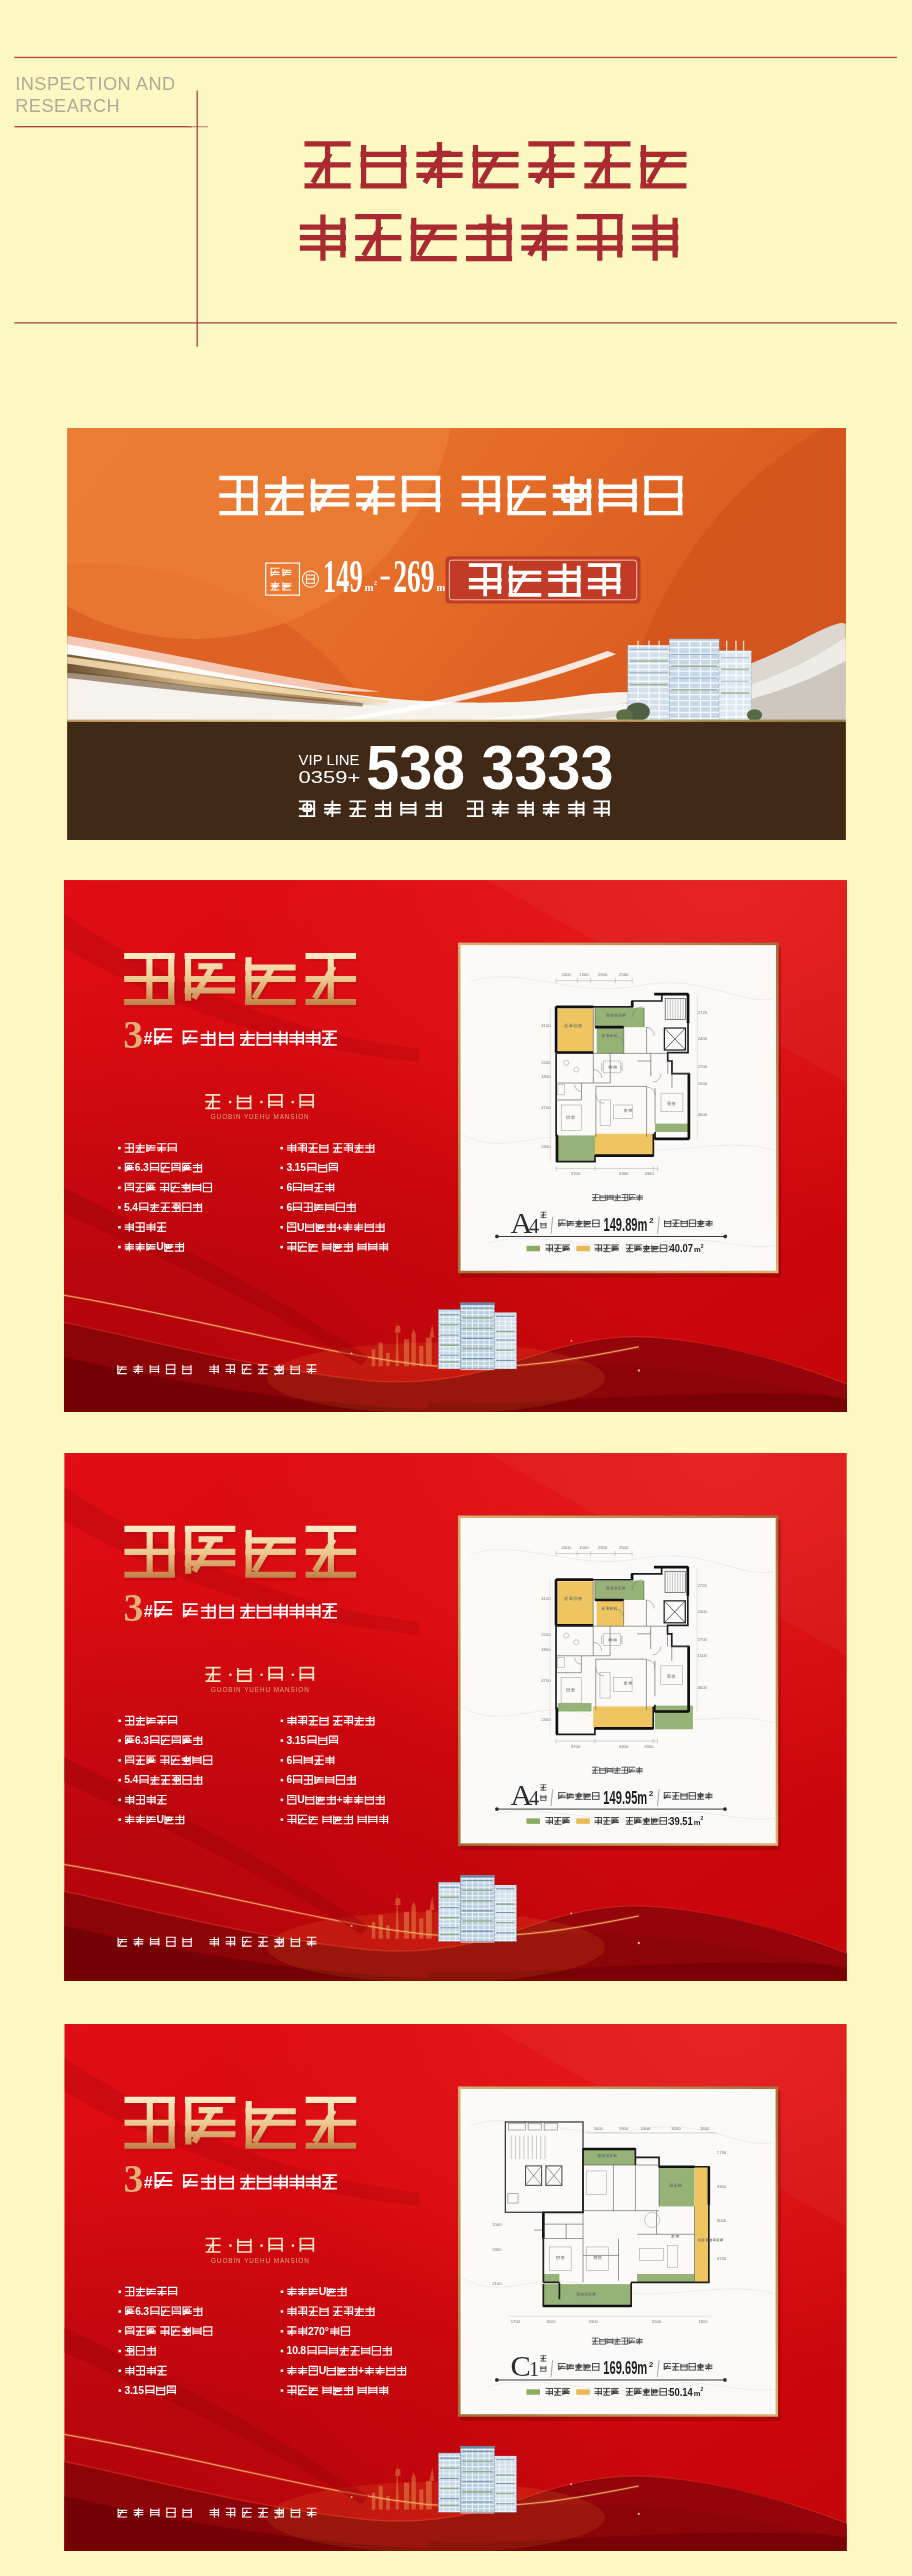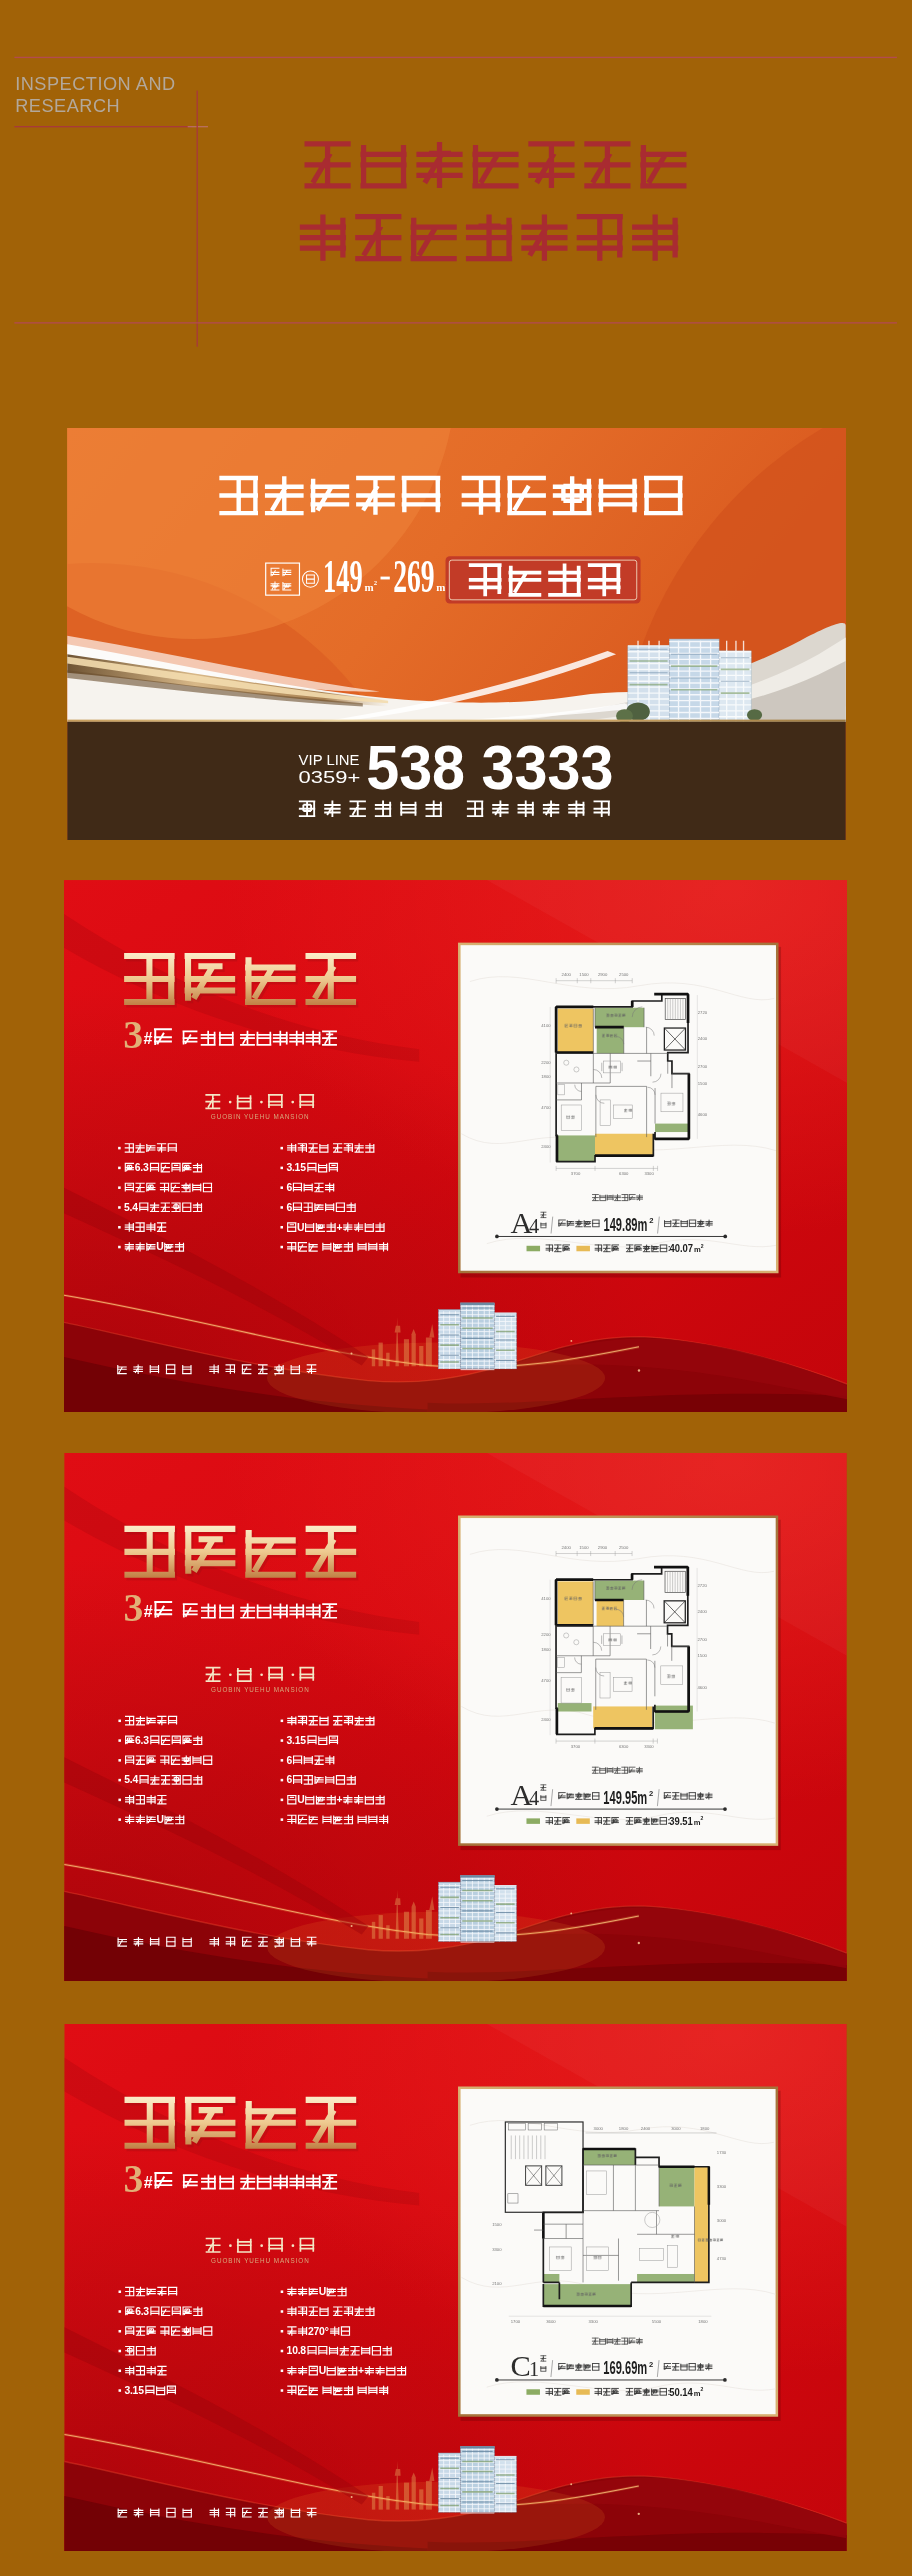--- a/index.html
+++ b/index.html
@@ -1,15 +1,15 @@
 <!DOCTYPE html>
 <html style="font-size:13.5px"><head><meta charset="utf-8"><title>poster</title>
 <style>
 html,body{margin:0;padding:0;background:#fff}
-#page{position:relative;width:913px;height:2576px;background:#a16207;overflow:hidden;font-family:'Liberation Sans',sans-serif}
+#page{position:relative;width:913px;height:2576px;background:#fef9c3;overflow:hidden;font-family:'Liberation Sans',sans-serif}
 .abs{position:absolute}
 </style></head><body>
 <div id="page">
 
 <svg class="abs" style="left:0;top:0" width="913" height="406" viewBox="0 0 1080 480">
 <defs>
         <linearGradient id="gold" x1="0" y1="0" x2="0" y2="1">
           <stop offset="0" stop-color="#fdf5dd"></stop>
           <stop offset="0.45" stop-color="#f0d6a4"></stop>
           <stop offset="1" stop-color="#c89256"></stop>

